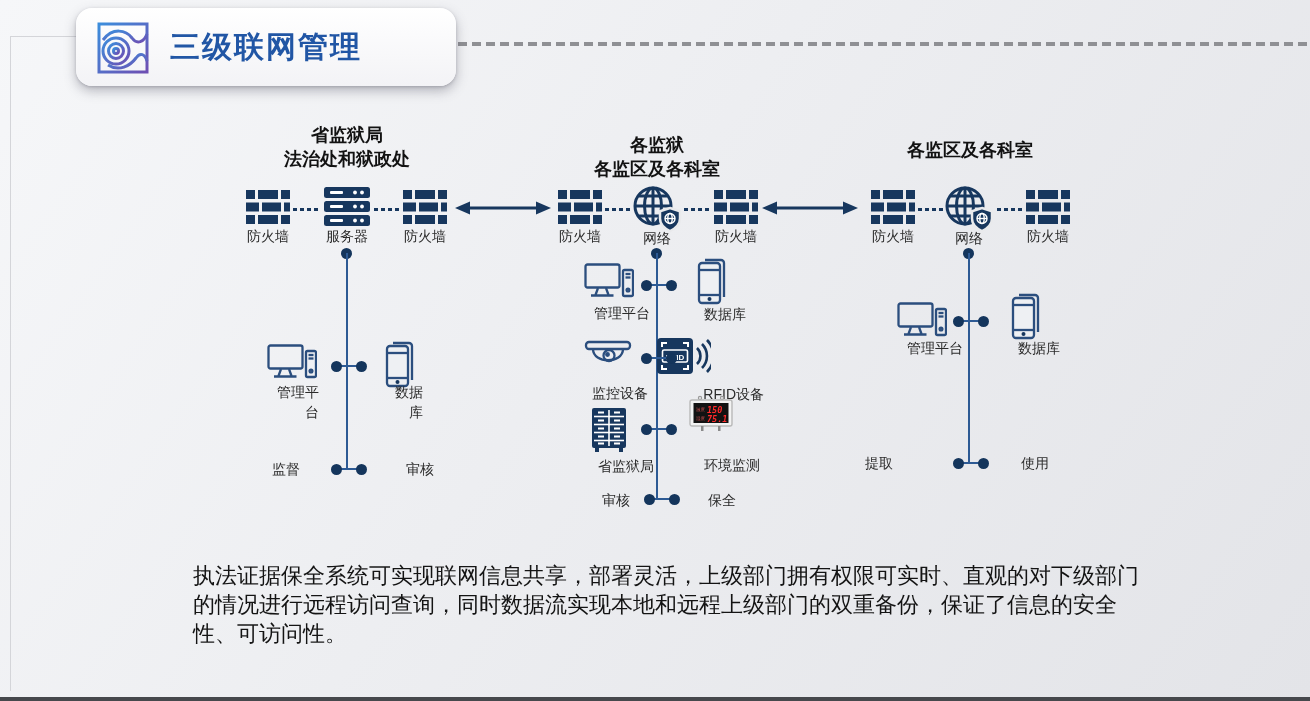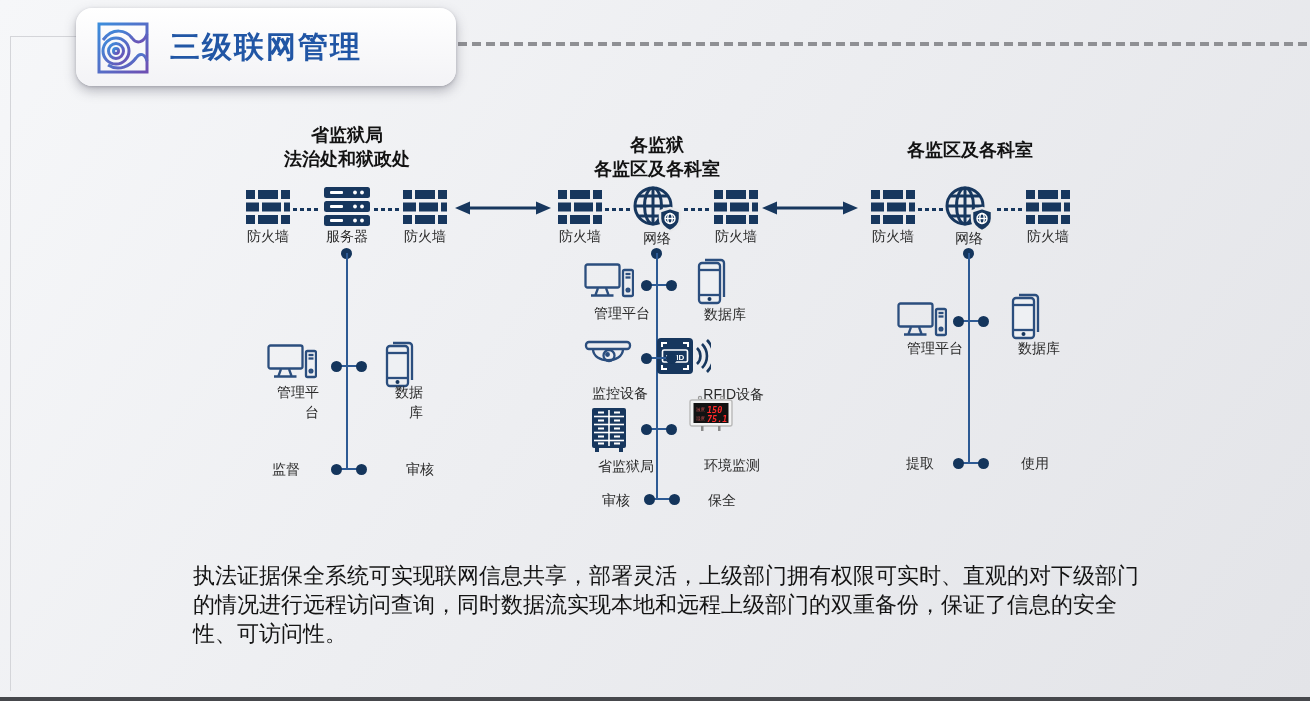--- a/index.html
+++ b/index.html
@@ -378,19 +378,19 @@
     <span class="dot r"></span>
   </div>
   <div class="abs dev-label" style="left:893px;top:338px;width:70px">管理平台</div>
   <div class="abs dev-label" style="left:1006px;top:338px;width:54px">数据库</div>
 
   <div class="abs hconn" style="left:953px;top:457px;width:36px">
     <span class="line"></span>
     <span class="dot l"></span>
     <span class="dot r"></span>
   </div>
-  <div class="abs icon-label" style="left:898px;top:455px;width:44px">提取</div>
+  <div class="abs icon-label" style="left:857px;top:455px;width:44px">提取</div>
   <div class="abs icon-label" style="left:1013px;top:455px;width:44px">使用</div>
 
 
   <div class="abs paragraph" style="left:193px;top:561px">执法证据保全系统可实现联网信息共享，部署灵活，上级部门拥有权限可实时、直观的对下级部门的情况进行远程访问查询，同时数据流实现本地和远程上级部门的双重备份，保证了信息的安全性、可访问性。</div>
 
 </div>
 
 </body></html>

